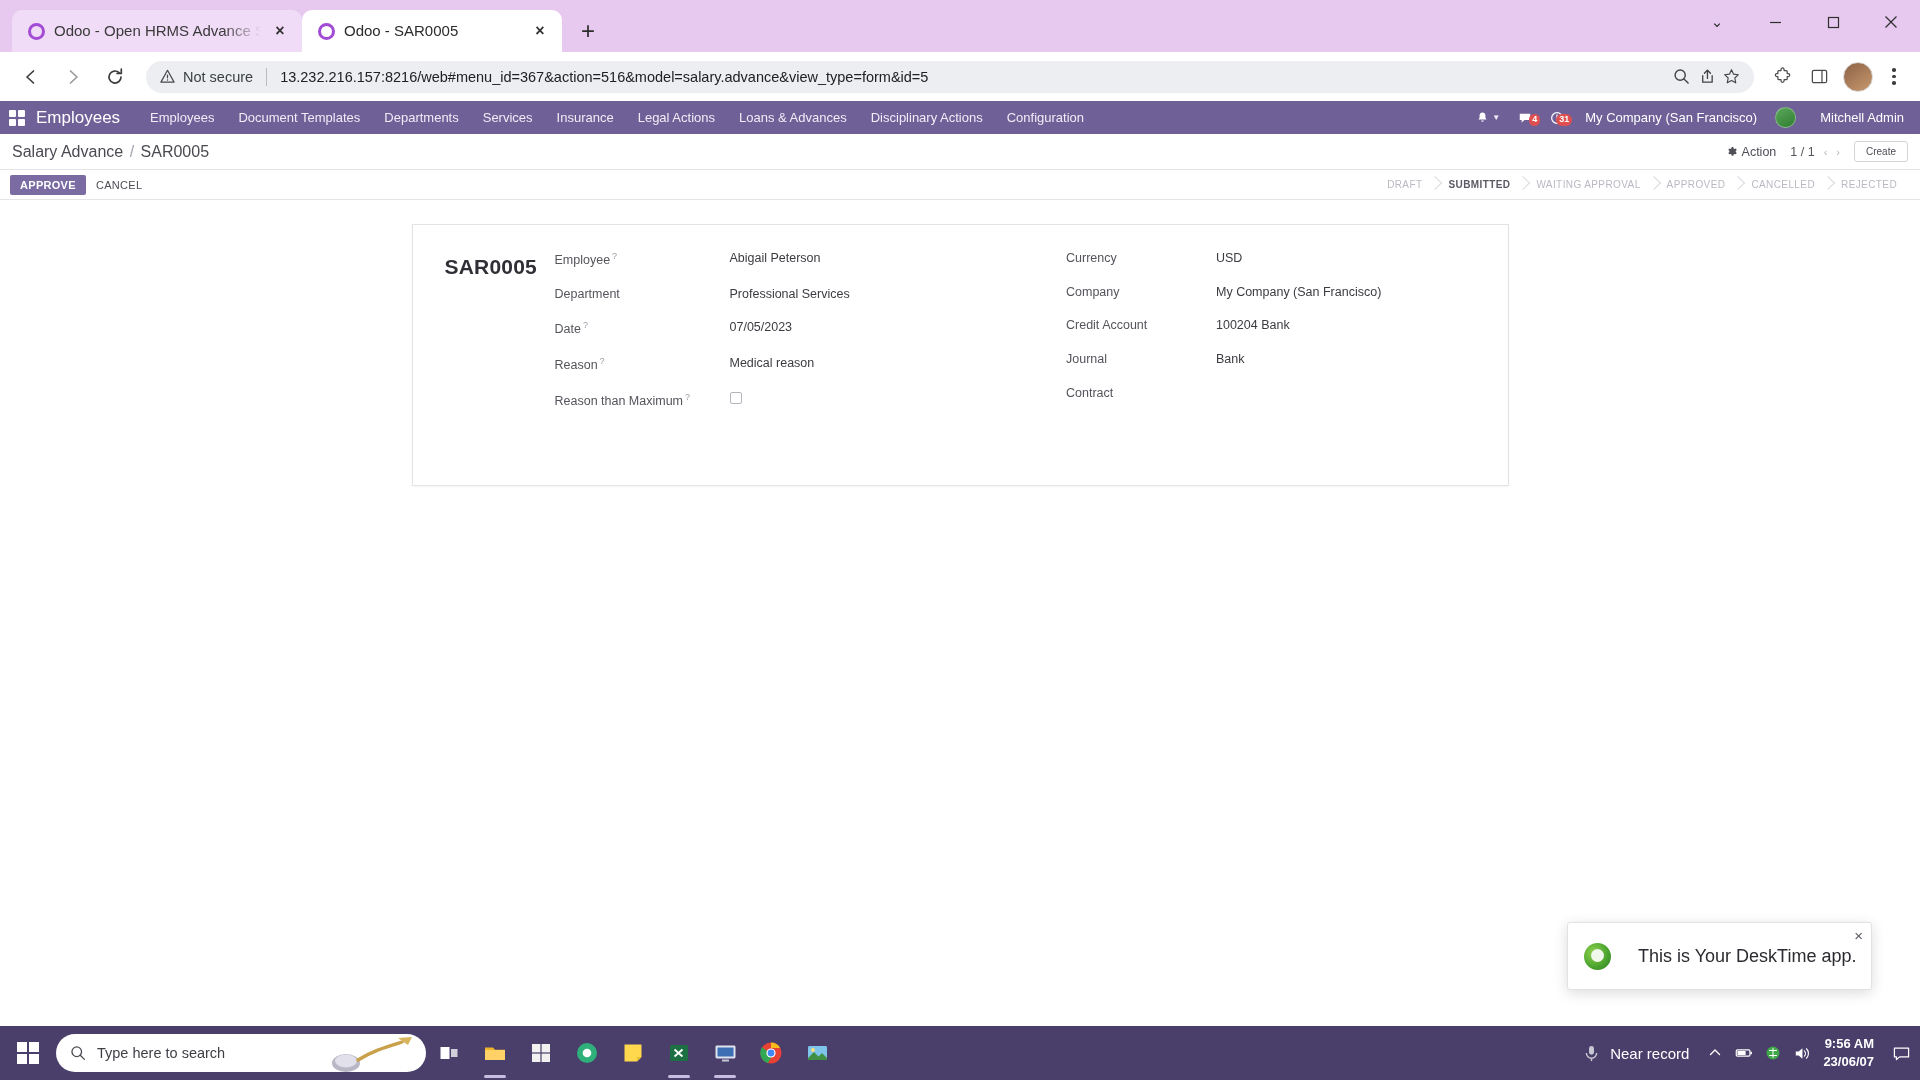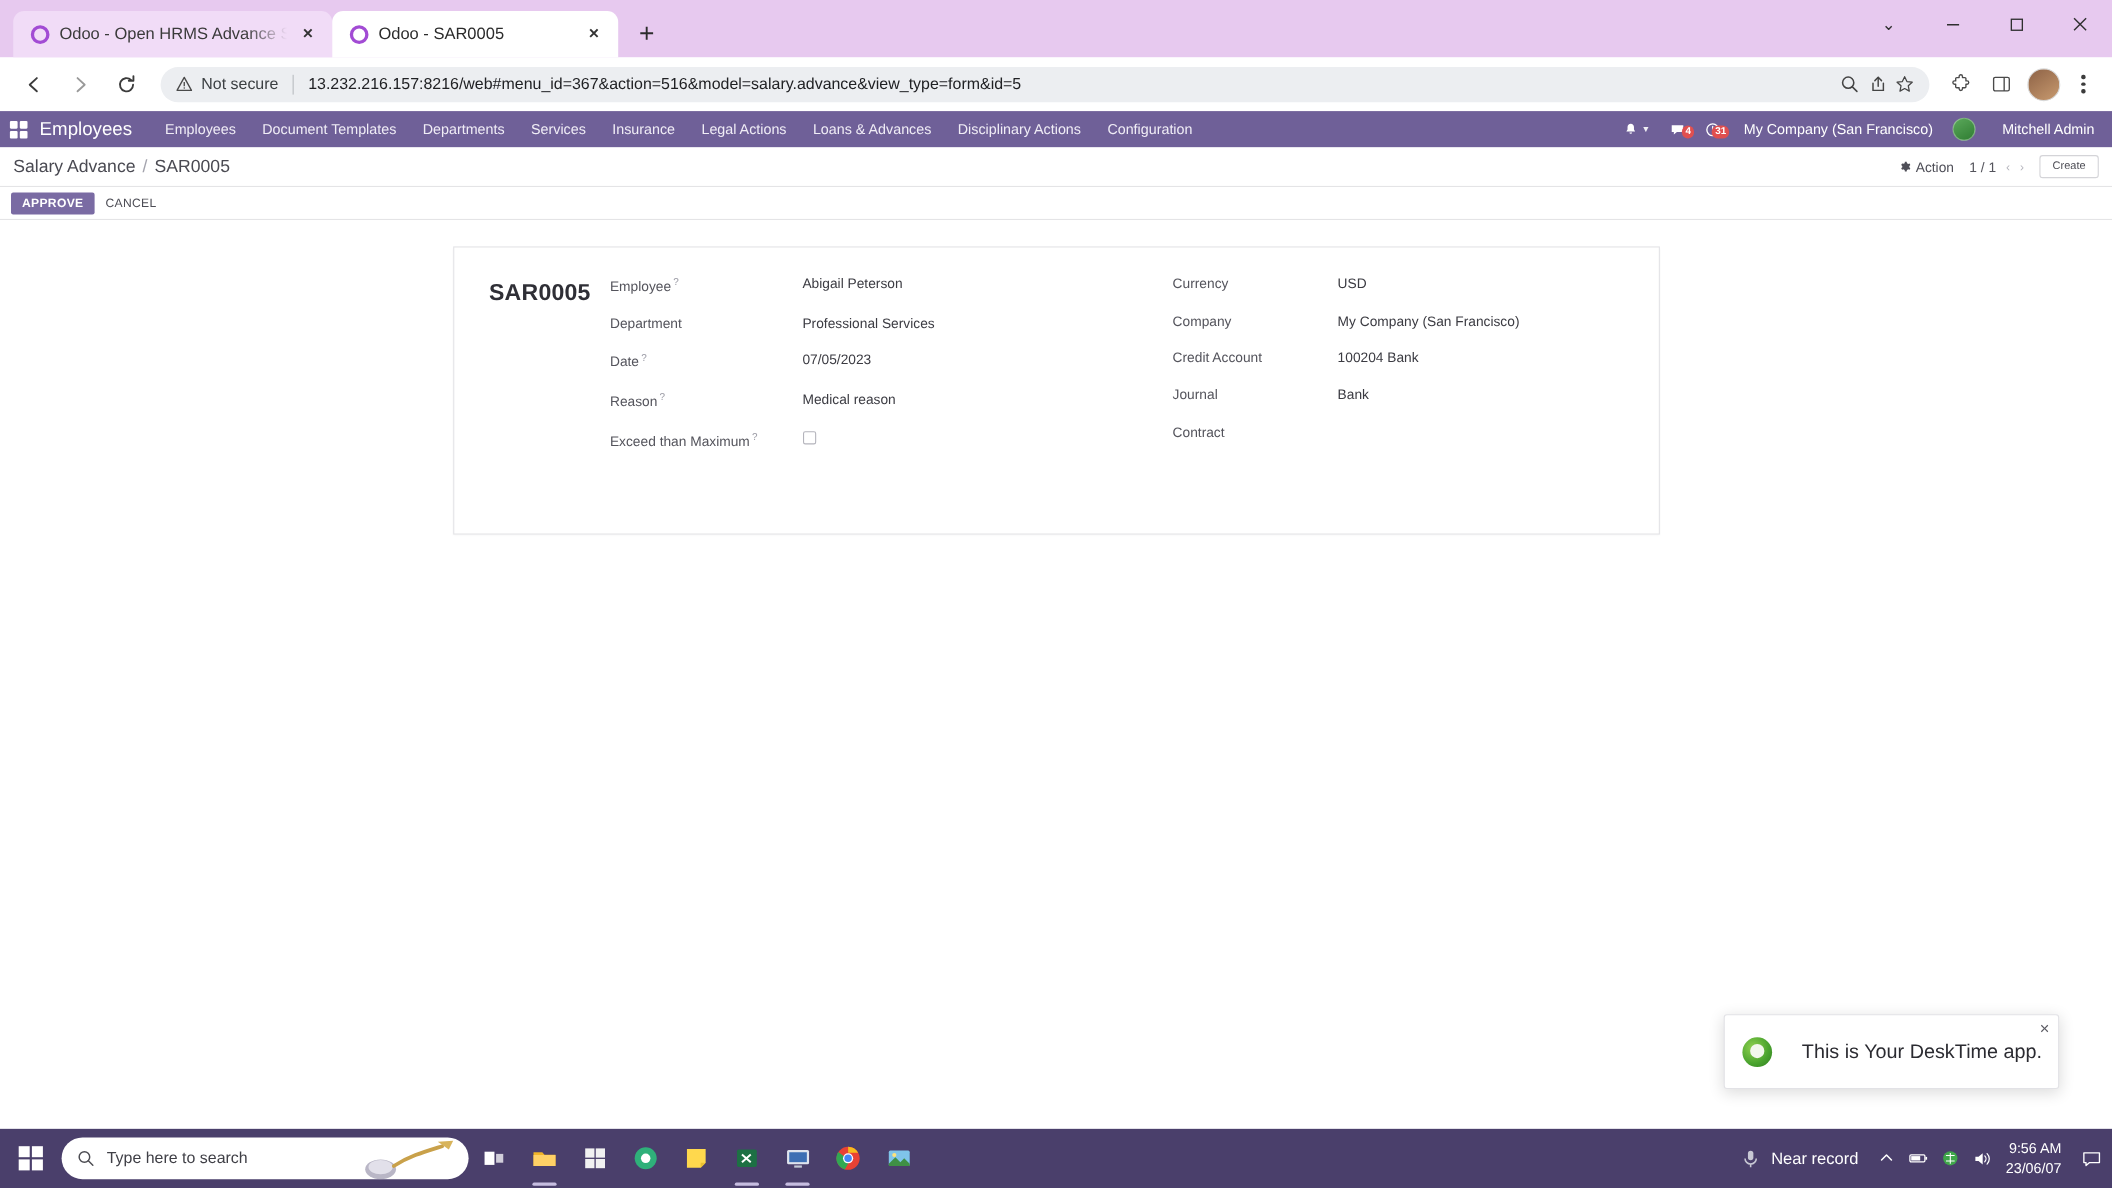--- a/index.html
+++ b/index.html
@@ -454,20 +454,21 @@
     width: 27px; height: 54px;
     display: flex; align-items: center; justify-content: center;
     color: #ffffff;
   }
   .clock {
     display: flex; flex-direction: column;
     align-items: flex-end; justify-content: flex-start;
     padding: 0 10px 0 6px;
     font-size: 13px; line-height: 1.35;
     color: #ffffff;
+    font-weight: bold;
   }
   .notif-ico {
     width: 30px; height: 54px;
     display: flex; align-items: center; justify-content: center;
     color: #ffffff;
   }
 </style>
 </head>
 <body>
 
@@ -647,20 +648,28 @@
           <span class="arrow">‹</span>
           <span class="arrow">›</span>
         </div>
         <button class="create-btn">Create</button>
       </div>
     </div>
 
     <div class="cp-statusbar">
       <button class="btn-primary">APPROVE</button>
       <button class="btn-link">CANCEL</button>
+      <div class="statusflow">
+        <span class="st">DRAFT</span>
+        <span class="st active">SUBMITTED</span>
+        <span class="st">WAITING APPROVAL</span>
+        <span class="st">APPROVED</span>
+        <span class="st">CANCELLED</span>
+        <span class="st">REJECTED</span>
+      </div>
     </div>
 
     <div class="form-area">
       <div class="sheet">
         <div class="sheet-inner">
 
           <div class="title-col">
             <div class="sheet-title">SAR0005</div>
           </div>
 
@@ -677,21 +686,21 @@
               </tr>
               <tr>
                 <td class="lbl"><span>Date</span><span class="q">?</span></td>
                 <td class="val">07/05/2023</td>
               </tr>
               <tr class="spacer-row">
                 <td class="lbl"><span>Reason</span><span class="q">?</span></td>
                 <td class="val">Medical reason</td>
               </tr>
               <tr>
-                <td class="lbl wide"><span>Exceed than Maximum</span><span class="q">?</span></td>
+                <td class="lbl wide"><span>Reason than Maximum</span><span class="q">?</span></td>
                 <td class="val"><span class="cb"></span></td>
               </tr>
             </tbody>
               </table>
           </div>
 
           <div class="col right">
             <table class="fields">
               <tbody>
               <tr>

